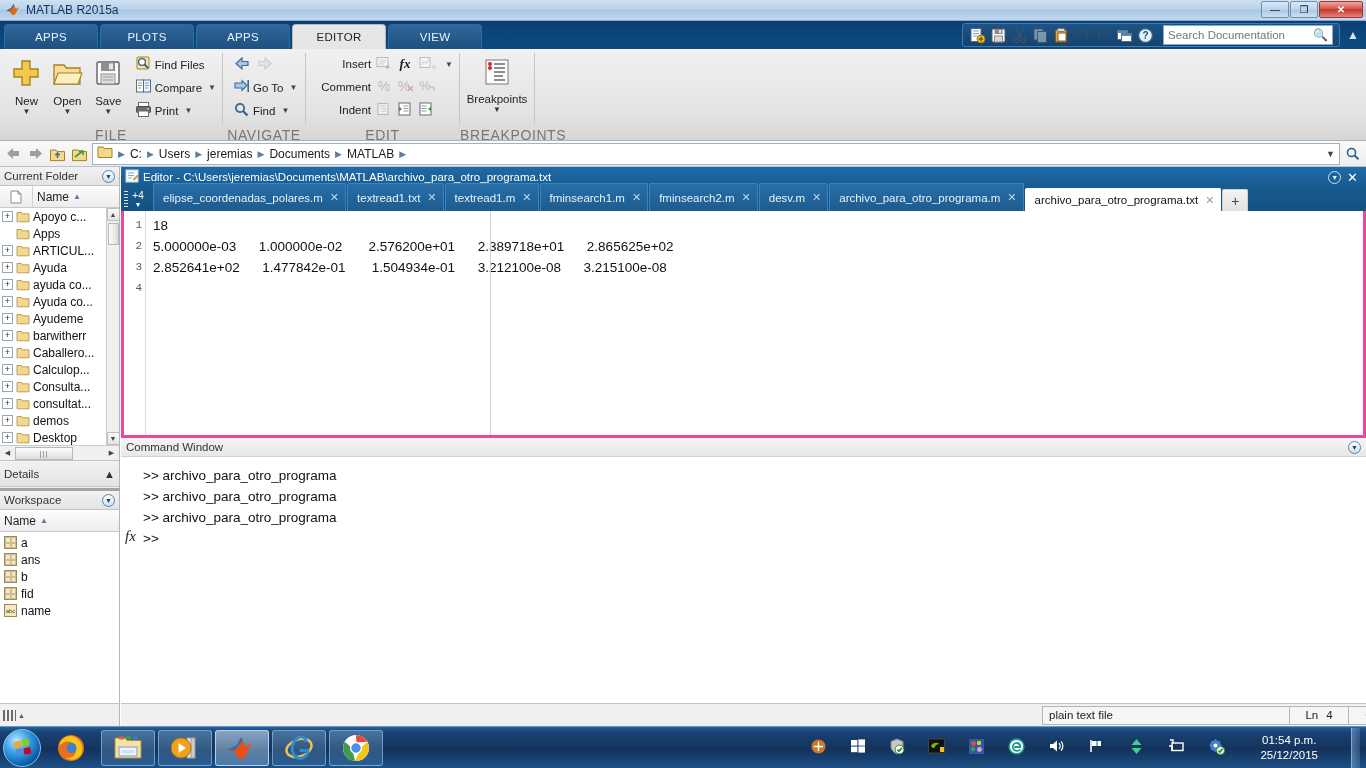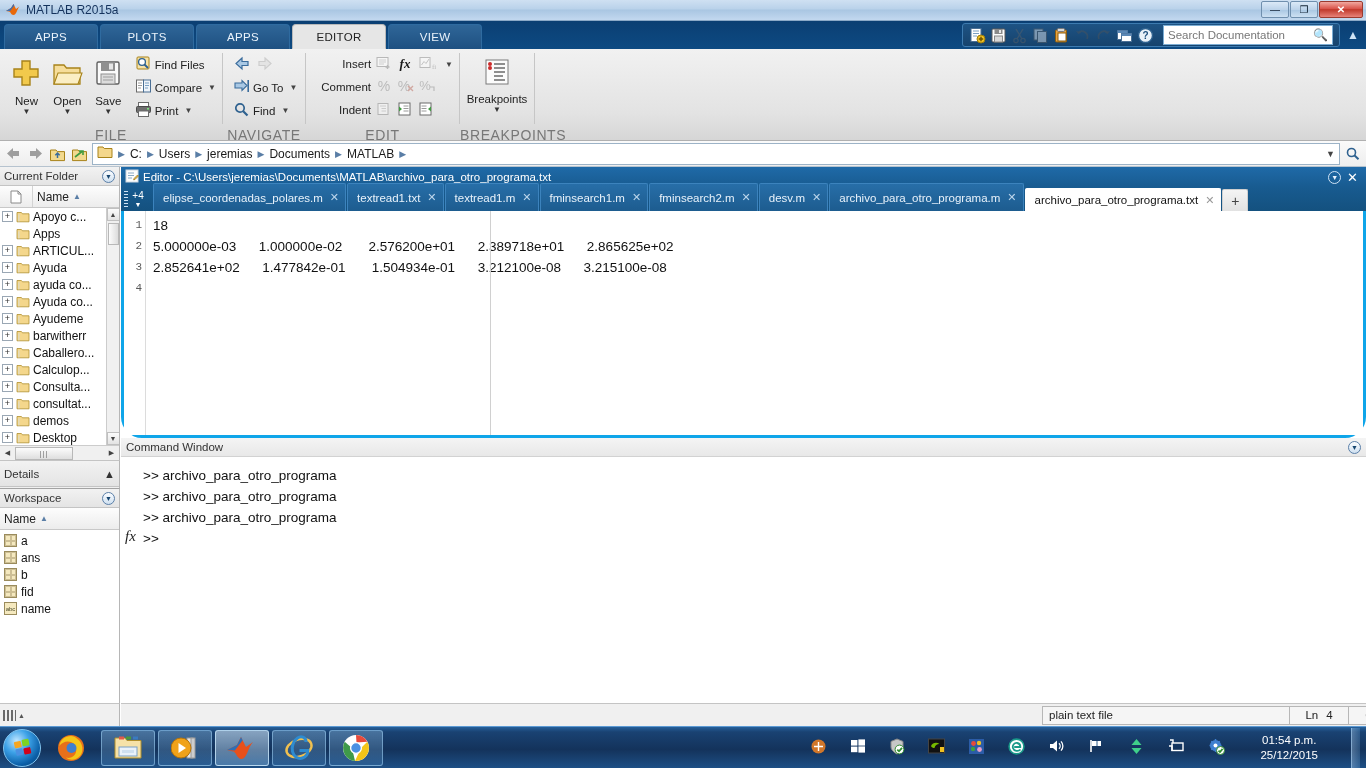--- a/index.html
+++ b/index.html
@@ -181,42 +181,42 @@
     border: 1px solid #b8b8b8; display: flex; align-items: center; justify-content: center;
     font-size: 8px; color: #777; letter-spacing: 1px;
   }
 
   #details {
     position: absolute; left: 0; top: 460px; width: 120px; height: 28px;
     background: #f0f0f0; border-right: 1px solid #b6b6b6; border-top: 1px solid #c4c4c4;
   }
   #workspace {
     position: absolute; left: 0; top: 488px; width: 120px; height: 215px;
-    background: #f0f0f0; border-right: 1px solid #b6b6b6; border-top: 1px solid #a3a3a3;
+    background: #f0f0f0; border-right: 1px solid #b6b6b6; border-top: 3px solid #a3a3a3;
     display: flex; flex-direction: column;
   }
   .wsrow { height: 17px; display: flex; align-items: center; padding-left: 4px; gap: 4px; cursor: default; }
   .wsname { font-size: 12px; color: #111; }
 
   
   .var-matrix {
     width: 13px; height: 13px; border: 1px solid #9a8b5c; background: #fff;
     display: grid; grid-template-columns: 1fr 1fr; grid-template-rows: 1fr 1fr; flex: none;
   }
   .var-matrix i { border: .5px solid #cdbf95; background: #f5e9bf; }
   .var-char {
     width: 13px; height: 13px; border: 1px solid #9a8b5c; background: #f5e9bf;
     display: flex; align-items: center; justify-content: center;
     font-size: 6px; color: #4a4a2a; flex: none; font-family: "Liberation Sans", sans-serif;
   }
 
   
   #editor {
     position: absolute; left: 121px; top: 167px; width: 1245px; height: 271px;
-    background: #0ea5e9; display: flex; flex-direction: column; border-radius: 21px;
+    background: #ec4899; display: flex; flex-direction: column;
   }
   .editor-title {
     height: 20px; display: flex; align-items: center; padding: 0 4px;
     color: #fff; font-size: 11.5px;
     background: linear-gradient(to bottom,#1f6aa8,#185b90);
   }
   .editor-title .etxt { margin-left: 4px; }
   .editor-title .acts { margin-left: auto; display: flex; align-items: center; gap: 6px; padding-right: 4px; }
   .wcirc {
     width: 13px; height: 13px; border-radius: 50%; border: 1px solid #cfe3f5;

